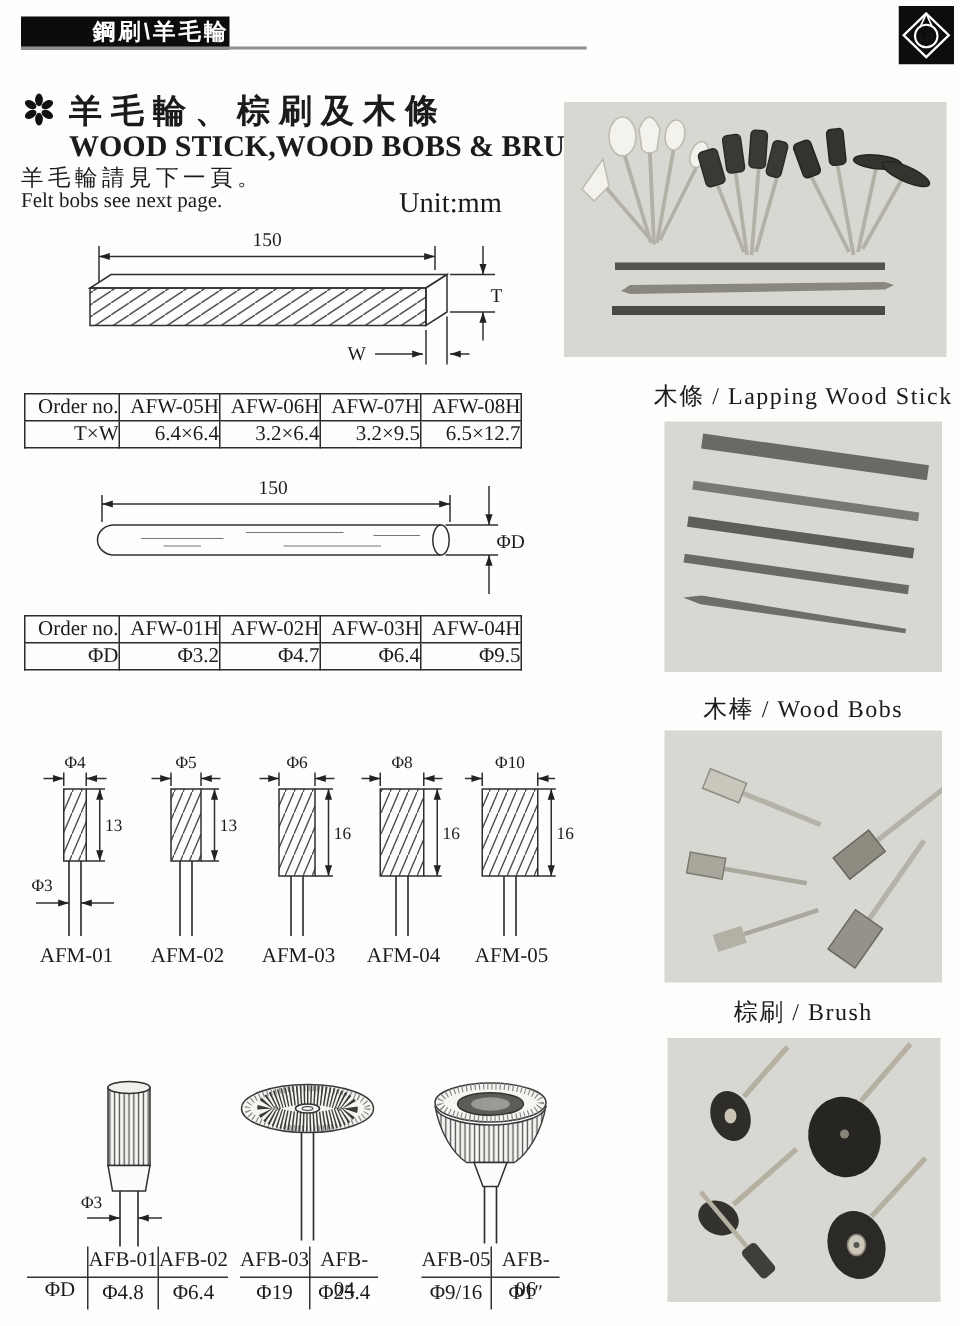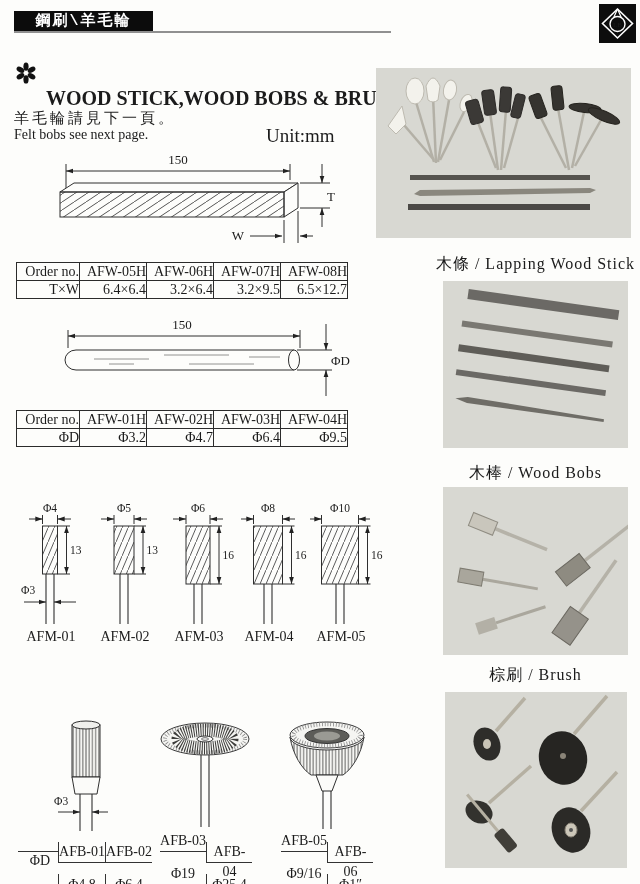--- a/index.html
+++ b/index.html
@@ -1,38 +1,38 @@
 <!DOCTYPE html>
 <html><head>
 <meta charset="utf-8">
 <style>
   html,body{margin:0;padding:0;background:#e8e8e4;}
   .page{position:relative;width:640px;height:884px;background:#fdfdfb;overflow:hidden;
         font-family:"Liberation Serif",serif;color:#1b1b1b;}
   .abs{position:absolute;}
   
   .hdr-bar{left:14px;top:11px;width:139px;height:22px;background:#0c0c0c;color:#fff;
-           font-family:Liberation Mono, monospace;font-weight:bold;font-size:15px;
-           letter-spacing:2px;text-align:center;line-height:22px;}
+           font-family:Liberation Sans, sans-serif;font-weight:bold;font-size:15px;
+           letter-spacing:2px;text-align:right;line-height:22px;}
   .hdr-line{left:14px;top:31px;width:377px;height:2px;background:#909090;}
   
   .title-zh{left:46px;top:59px;font-family:"Liberation Sans",sans-serif;font-weight:bold;
             font-size:22px;letter-spacing:6px;}
   .title-en{left:46px;top:87px;font-weight:bold;font-size:20px;}
   .note-zh{left:14px;top:109px;font-size:15px;letter-spacing:3px;}
   .note-en{left:14px;top:127px;font-size:14px;text-align:center;}
   .unit{left:266px;top:125px;font-size:19px;}
   
   table.spec{border-collapse:collapse;table-layout:fixed;}
   table.spec td{border:1px solid #2b2b2b;text-align:right;font-size:14px;height:17px;padding:0;}
   
   .bgroup{display:grid;top:0;}
   .bh{height:20px;line-height:20px;text-align:center;font-size:14px;border-bottom:1px solid #333;}
   .bv{height:21px;line-height:21px;text-align:center;font-size:14px;}
-  .bl{border-left:1px solid #333;margin-top:11px;}
+  .bl{border-left:1px solid #333;}
   .bval{font-size:14px;text-align:center;}
   
   .photo{background:#d8d8d2;}
   .caption{left:413px;width:245px;text-align:center;font-size:16px;letter-spacing:1px;}
   
   svg text{font-family:"Liberation Serif",serif;fill:#1b1b1b;}
   .dt{font-size:11.5px;}
   .dt13{font-size:13px;}
   .ct{font-size:14px;}
   .dl{stroke:#2f2f2f;stroke-width:1;fill:none;}
@@ -77,20 +77,21 @@
     <g fill="#111">
       <ellipse cx="11" cy="4.6" rx="2.6" ry="4.2"></ellipse>
       <ellipse cx="11" cy="4.6" rx="2.6" ry="4.2" transform="rotate(60 11 11)"></ellipse>
       <ellipse cx="11" cy="4.6" rx="2.6" ry="4.2" transform="rotate(120 11 11)"></ellipse>
       <ellipse cx="11" cy="4.6" rx="2.6" ry="4.2" transform="rotate(180 11 11)"></ellipse>
       <ellipse cx="11" cy="4.6" rx="2.6" ry="4.2" transform="rotate(240 11 11)"></ellipse>
       <ellipse cx="11" cy="4.6" rx="2.6" ry="4.2" transform="rotate(300 11 11)"></ellipse>
     </g>
     <circle cx="11" cy="11" r="1.8" fill="#fdfdfb"></circle>
   </svg>
+  <div class="abs title-zh">羊毛輪、棕刷及木條</div>
   <div class="abs title-en">WOOD STICK,WOOD BOBS &amp; BRUSH</div>
   <div class="abs note-zh">羊毛輪請見下一頁。</div>
   <div class="abs note-en">Felt bobs see next page.</div>
   <div class="abs unit">Unit:mm</div>
 
   <svg class="abs" style="left:14px;top:146px" width="345" height="110" viewBox="0 0 345 110">
     <line class="dl" x1="52" y1="18" x2="52" y2="42"></line>
     <line class="dl" x1="276" y1="18" x2="276" y2="34"></line>
     <line class="dl" x1="52" y1="25" x2="276" y2="25" marker-start="url(#arr)" marker-end="url(#arr)"></line>
     <text class="dt13" x="164" y="18" text-anchor="middle">150</text>

